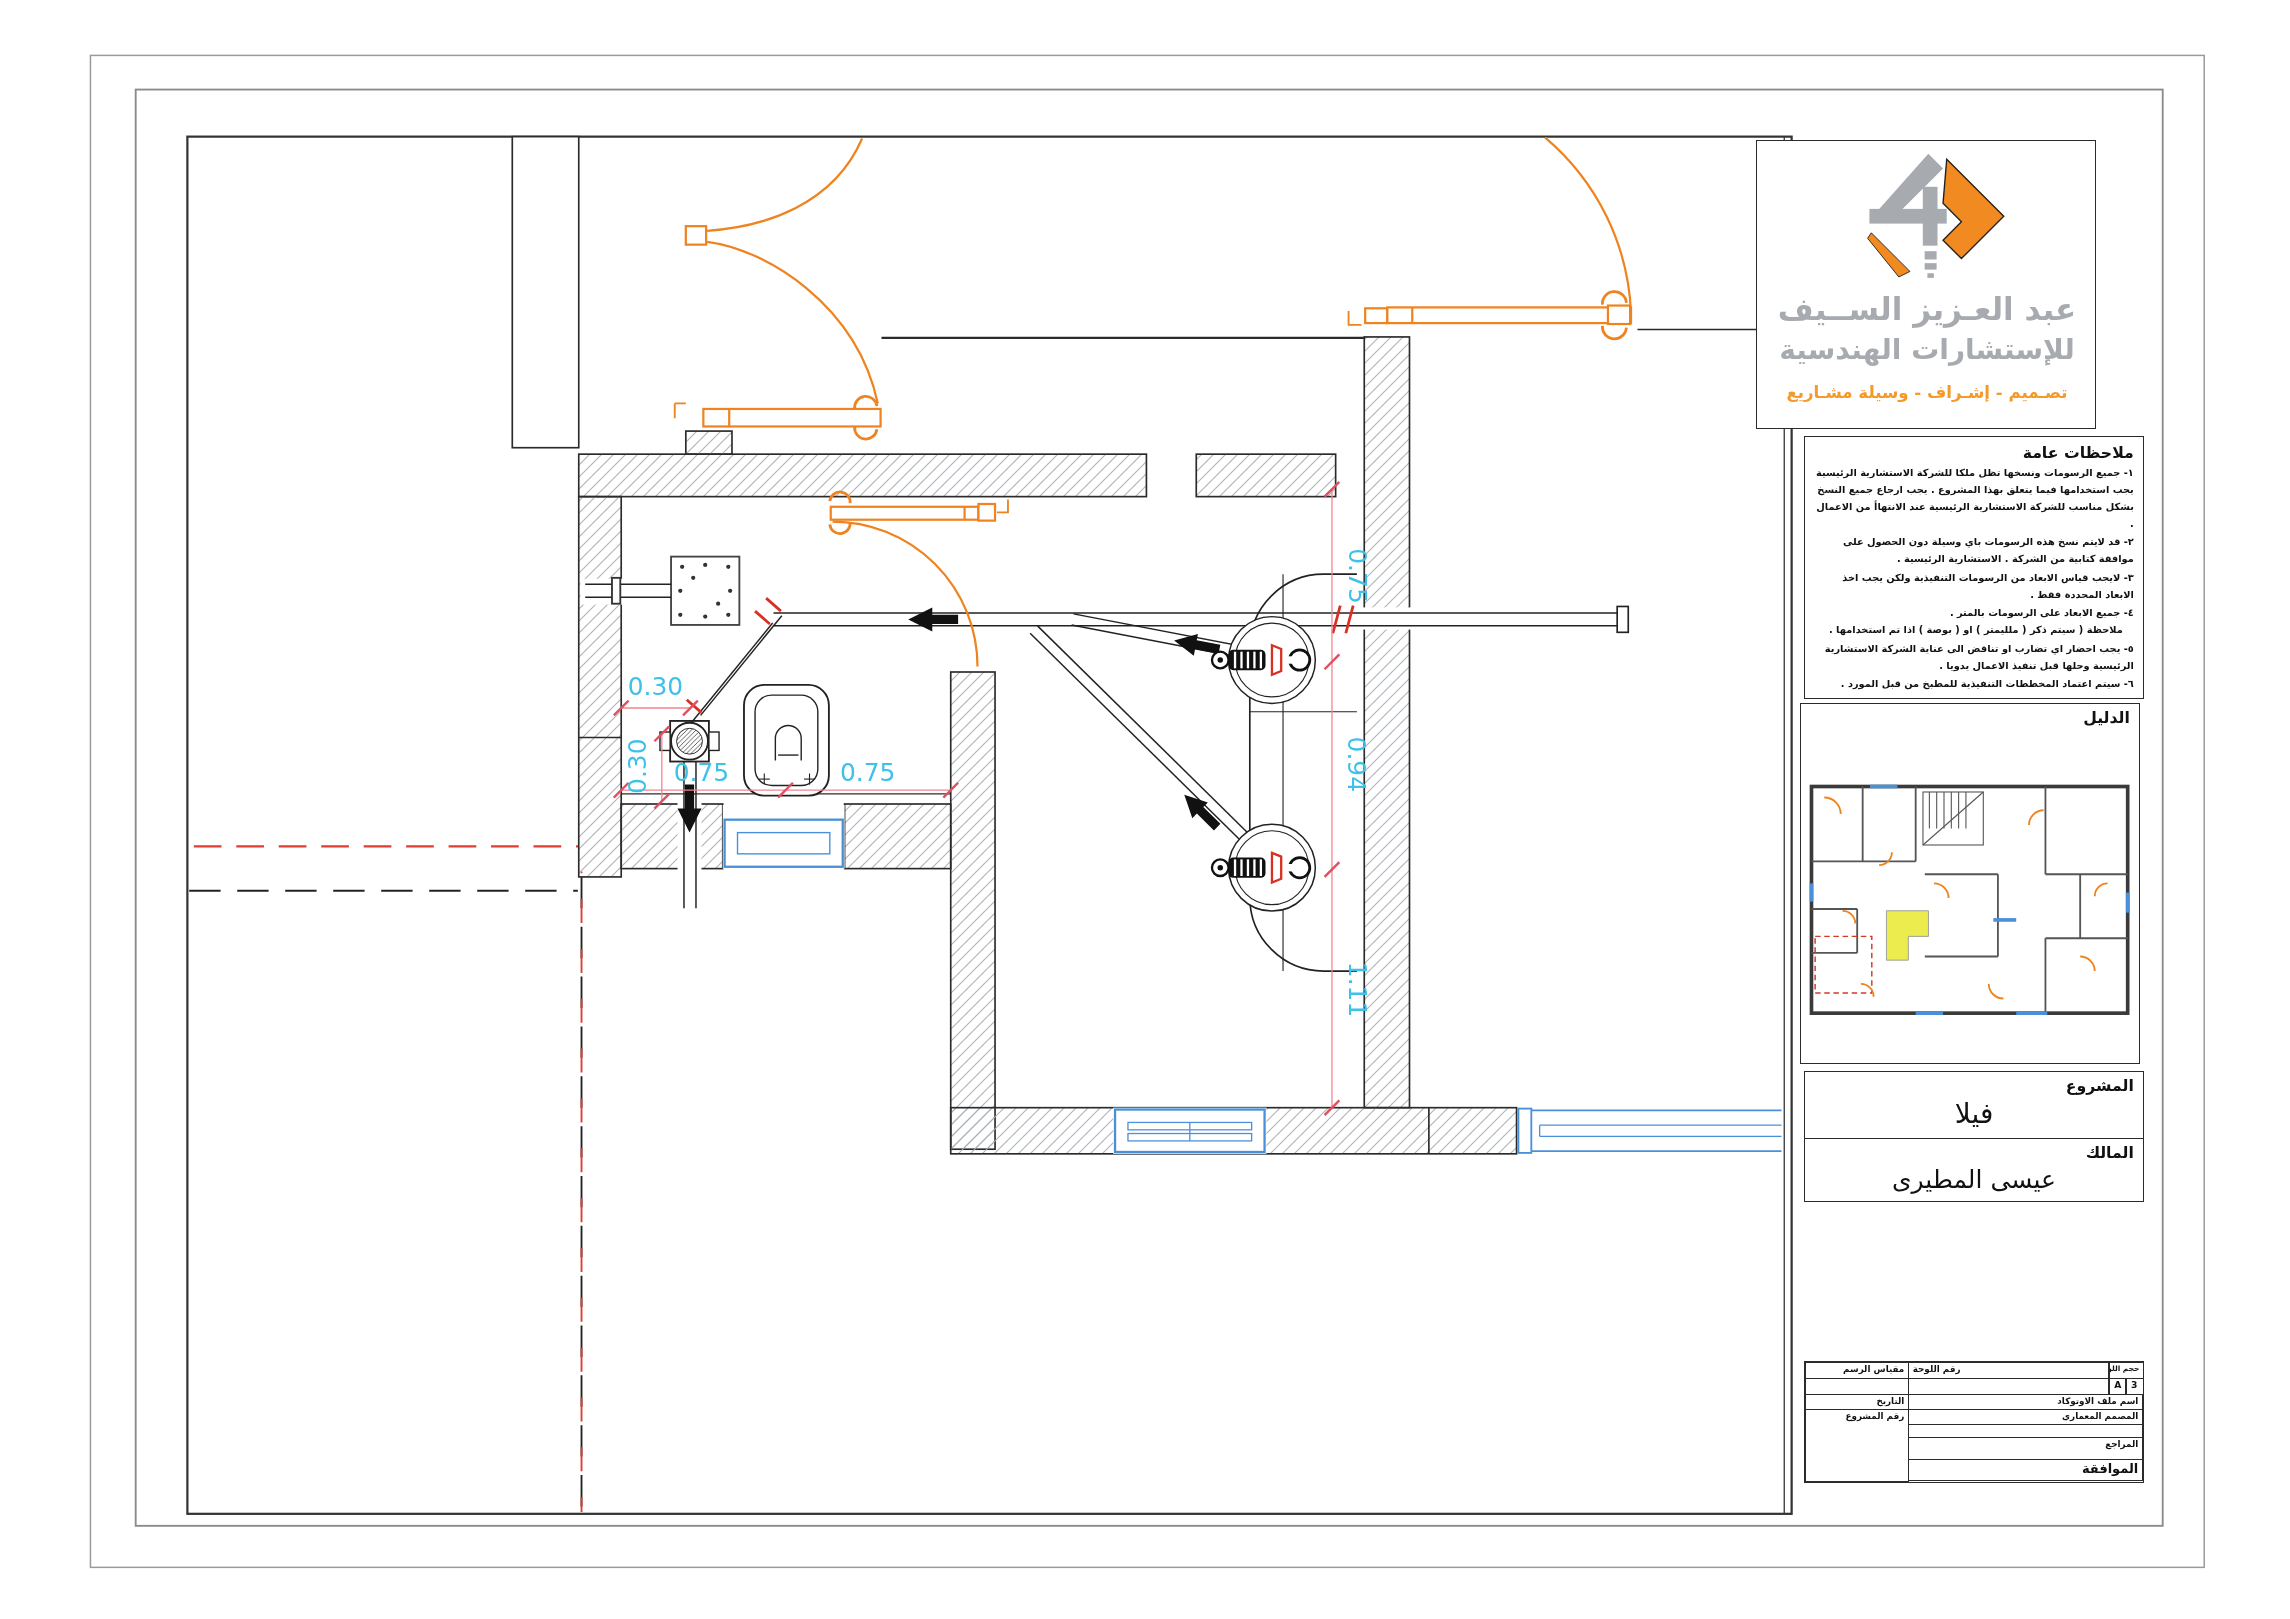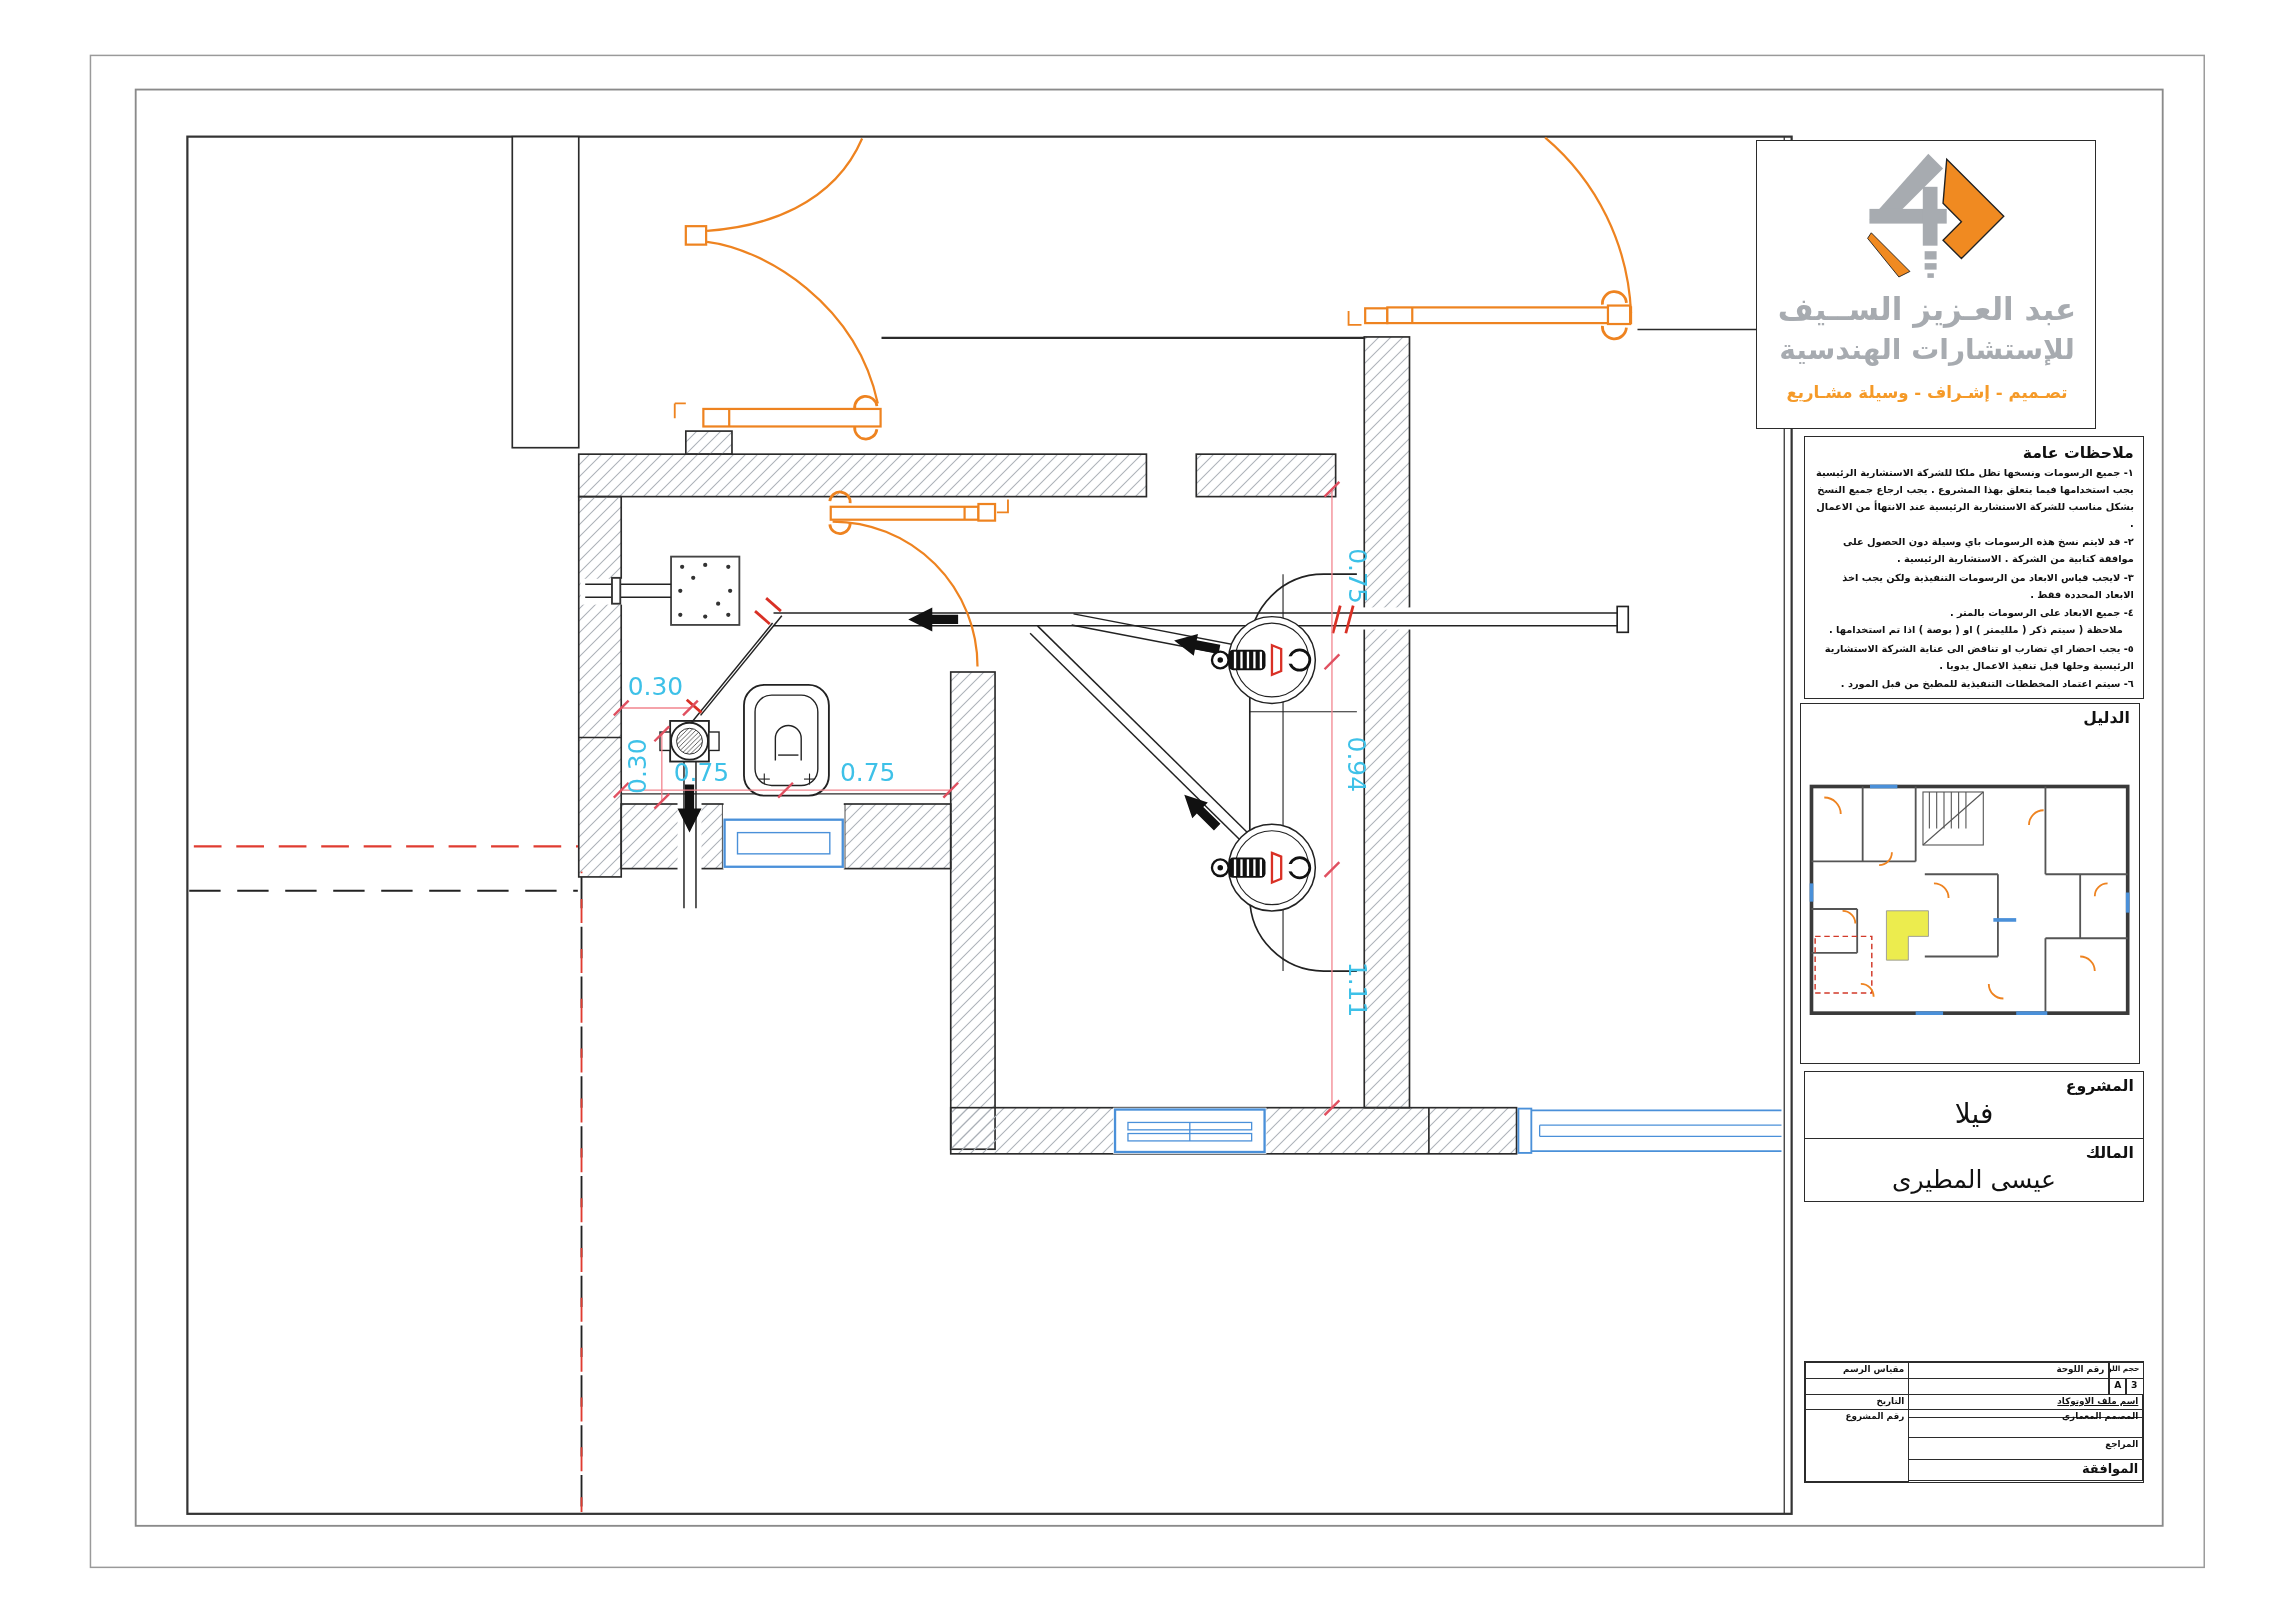--- a/index.html
+++ b/index.html
@@ -372,37 +372,37 @@
   <div class="box rtl" style="left:1804px;top:1138px;width:340px;height:64px;padding:3.7px 9.2px;">
     <div class="lbl" style="font-size:15.7px;">المالك</div>
     <div class="center" style="font-size:25px;color:#111;margin-top:3.7px;">عيسى المطيرى</div>
   </div>
 
 
   <div class="ab" style="left:1804px;top:1361px;width:340px;height:122px;border:1.5px solid #2b2b2b;box-sizing:border-box;background:#fff;">
     <div class="cell" style="left:304px;top:0;width:35px;height:16.6px;font-size:7.4px;">
         <div class="in">حجم اللوحة</div>
       </div>
-    <div class="cell" style="left:103px;top:0;width:201px;height:16.6px;font-size:8.8px;text-align:right;">
+    <div class="cell" style="left:103px;top:0;width:201px;height:16.6px;font-size:8.8px;text-align:left;">
         <div class="in">رقم اللوحة</div>
       </div>
     <div class="cell" style="left:0;top:0;width:104px;height:16.6px;font-size:8.8px;">
         <div class="in">مقياس الرسم</div>
       </div>
 
     <div class="cell" style="left:304px;top:15.7px;width:17.5px;height:17.5px;font-size:9.2px;text-align:center;">
         <div>A</div>
       </div>
     <div class="cell" style="left:320px;top:15.7px;width:18.5px;height:17.5px;font-size:9.2px;text-align:center;">
         <div>3</div>
       </div>
     <div class="cell" style="left:103px;top:15.7px;width:201px;height:17.5px;"></div>
     <div class="cell" style="left:0;top:15.7px;width:104px;height:17.5px;"></div>
 
-    <div class="cell" style="left:103px;top:32px;width:235px;height:24px;font-size:8.8px;text-decoration:underline;">
+    <div class="cell" style="left:103px;top:32px;width:235px;height:31px;font-size:8.8px;">
         <div class="in">اسم ملف الاوتوكاد</div>
       </div>
     <div class="cell" style="left:0;top:32px;width:104px;height:15.7px;font-size:8.8px;">
         <div class="in">التاريخ</div>
       </div>
 
     <div class="cell" style="left:103px;top:47px;width:235px;height:29px;font-size:8.8px;">
         <div class="in">المصمم المعماري</div>
       </div>
     <div class="cell" style="left:0;top:47px;width:104px;height:73px;font-size:8.8px;">

